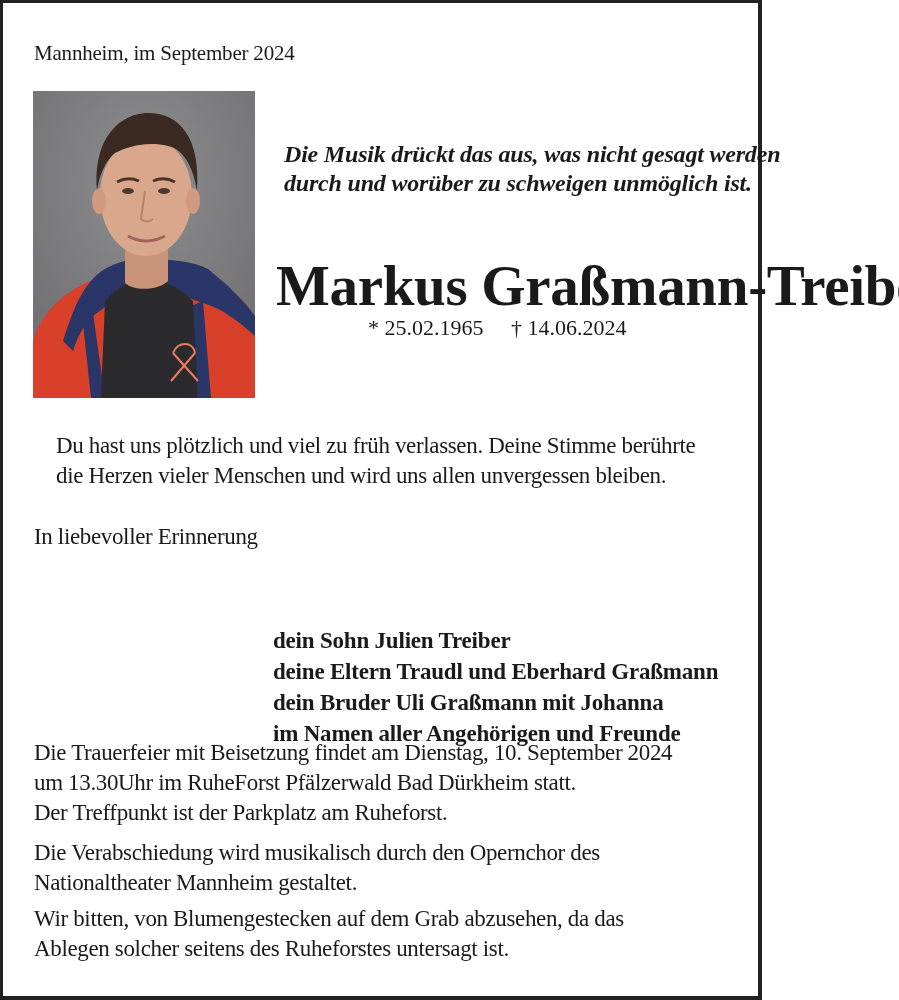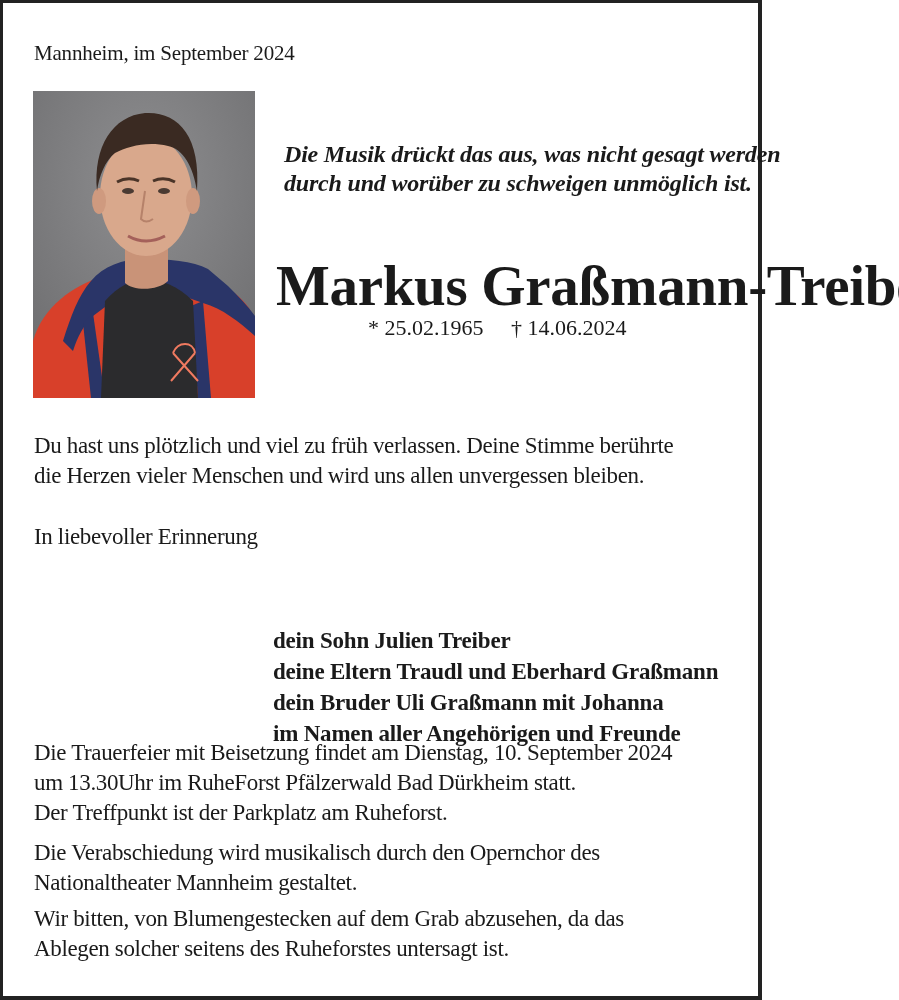--- a/index.html
+++ b/index.html
@@ -68,21 +68,21 @@
     }
     .dates .death { margin-left: 22px; margin-top: 16px; }
     .body-text {
       position: absolute;
       left: 31px;
       font-size: 23px;
       line-height: 30px;
       letter-spacing: -0.35px;
       white-space: nowrap;
     }
-    .para1 { top: 428px; }
+    .para1 { top: 428px; margin-left: 22px; }
     .memory { top: 519px; }
     .signers {
       position: absolute;
       left: 270px; top: 578px;
       font-size: 23px;
       font-weight: bold;
       line-height: 31px;
       letter-spacing: -0.2px;
       white-space: nowrap;
       margin-top: 44px;

